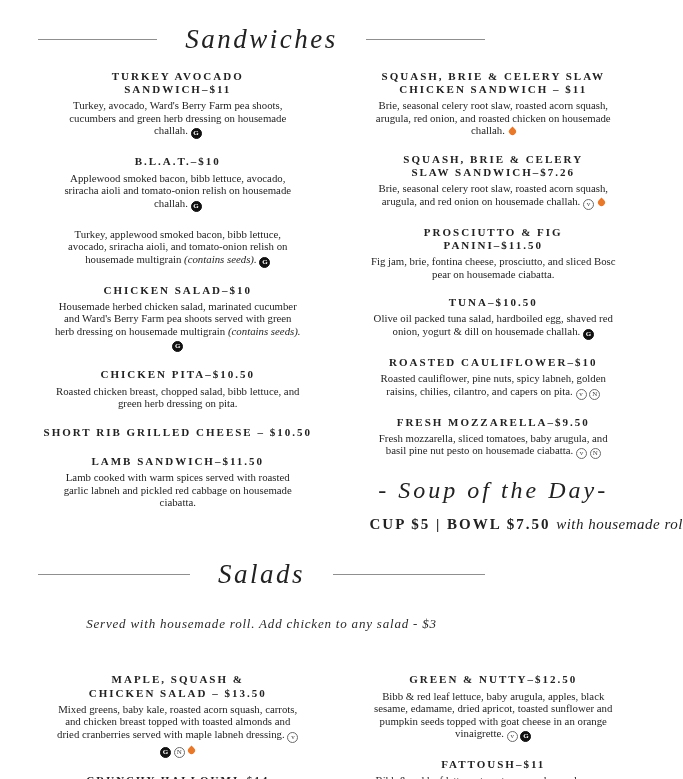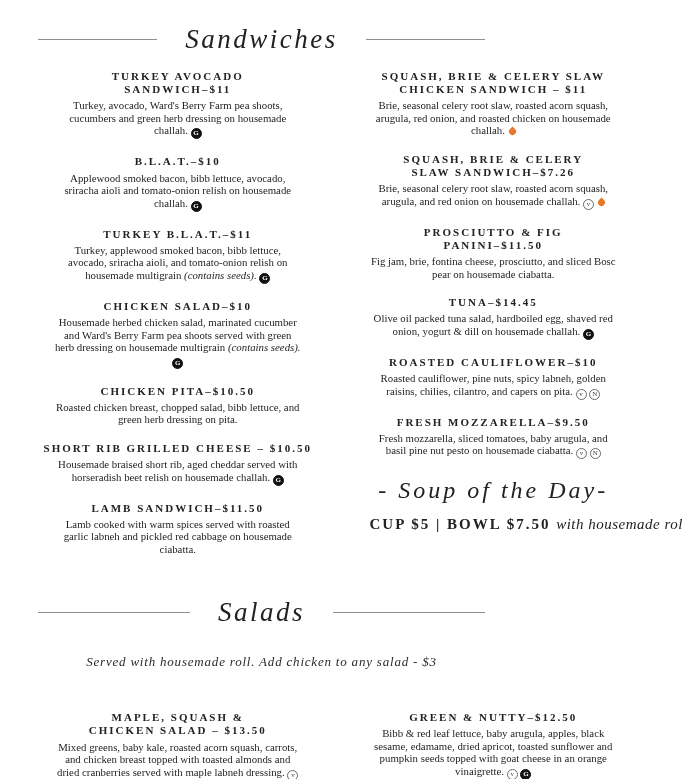--- a/index.html
+++ b/index.html
@@ -88,42 +88,38 @@
             </div>
             <div class="item-desc">Turkey, avocado, Ward's Berry Farm pea shoots, cucumbers and green herb dressing on housemade challah. <span class="icon filled">G</span></div>
           </div>
           <div class="menu-item">
             <div class="item-title">
               <span>B.L.A.T.–$10</span>
             </div>
             <div class="item-desc">Applewood smoked bacon, bibb lettuce, avocado, sriracha aioli and tomato-onion relish on housemade challah. <span class="icon filled">G</span></div>
           </div>
           <div class="menu-item">
-            <div class="item-title">
-              <span>TURKEY B.L.A.T.–$11</span>
-            </div>
             <div class="item-desc">Turkey, applewood smoked bacon, bibb lettuce, avocado, sriracha aioli, and tomato-onion relish on housemade multigrain <span class="it">(contains seeds).</span> <span class="icon filled">G</span></div>
           </div>
           <div class="menu-item">
             <div class="item-title">
               <span>CHICKEN SALAD–$10</span>
             </div>
             <div class="item-desc">Housemade herbed chicken salad, marinated cucumber and Ward's Berry Farm pea shoots served with green herb dressing on housemade multigrain <span class="it">(contains seeds).</span> <span class="icon filled">G</span></div>
           </div>
           <div class="menu-item">
             <div class="item-title">
               <span>CHICKEN PITA–$10.50</span>
             </div>
             <div class="item-desc">Roasted chicken breast, chopped salad, bibb lettuce, and green herb dressing on pita.</div>
           </div>
           <div class="menu-item">
             <div class="item-title">
               <span>SHORT RIB GRILLED CHEESE – $10.50</span>
             </div>
-            <div class="item-desc">Housemade braised short rib, aged cheddar served with horseradish beet relish on housemade challah. <span class="icon filled">G</span></div>
           </div>
           <div class="menu-item">
             <div class="item-title">
               <span>LAMB SANDWICH–$11.50</span>
             </div>
             <div class="item-desc">Lamb cooked with warm spices served with roasted garlic labneh and pickled red cabbage on housemade ciabatta.</div>
           </div>
         </div>
       <div class="col">
 
@@ -143,21 +139,21 @@
           </div>
           <div class="menu-item">
             <div class="item-title">
               <span>PROSCIUTTO &amp; FIG</span>
               <span>PANINI–$11.50</span>
             </div>
             <div class="item-desc">Fig jam, brie, fontina cheese, prosciutto, and sliced Bosc pear on housemade ciabatta.</div>
           </div>
           <div class="menu-item">
             <div class="item-title">
-              <span>TUNA–$14.45</span>
+              <span>TUNA–$10.50</span>
             </div>
             <div class="item-desc">Olive oil packed tuna salad, hardboiled egg, shaved red onion, yogurt &amp; dill on housemade challah. <span class="icon filled">G</span></div>
           </div>
           <div class="menu-item">
             <div class="item-title">
               <span>ROASTED CAULIFLOWER–$10</span>
             </div>
             <div class="item-desc">Roasted cauliflower, pine nuts, spicy labneh, golden raisins, chilies, cilantro, and capers on pita. <span class="icon outline">v</span> <span class="icon outline">N</span></div>
           </div>
           <div class="menu-item">

